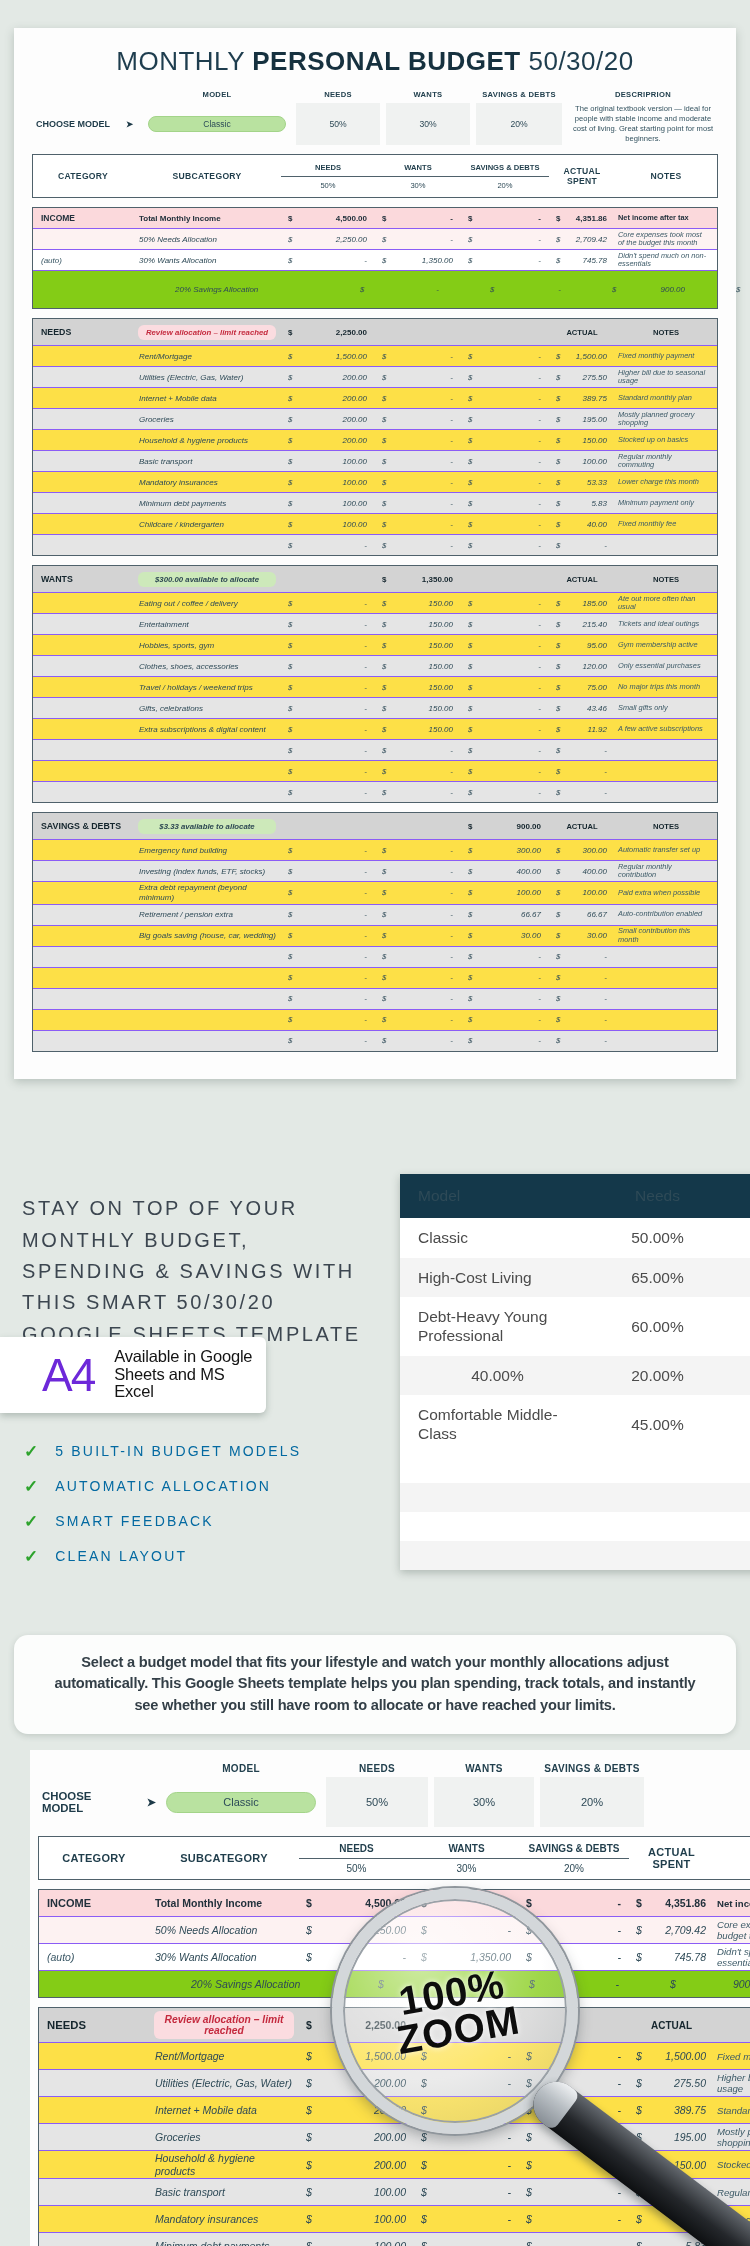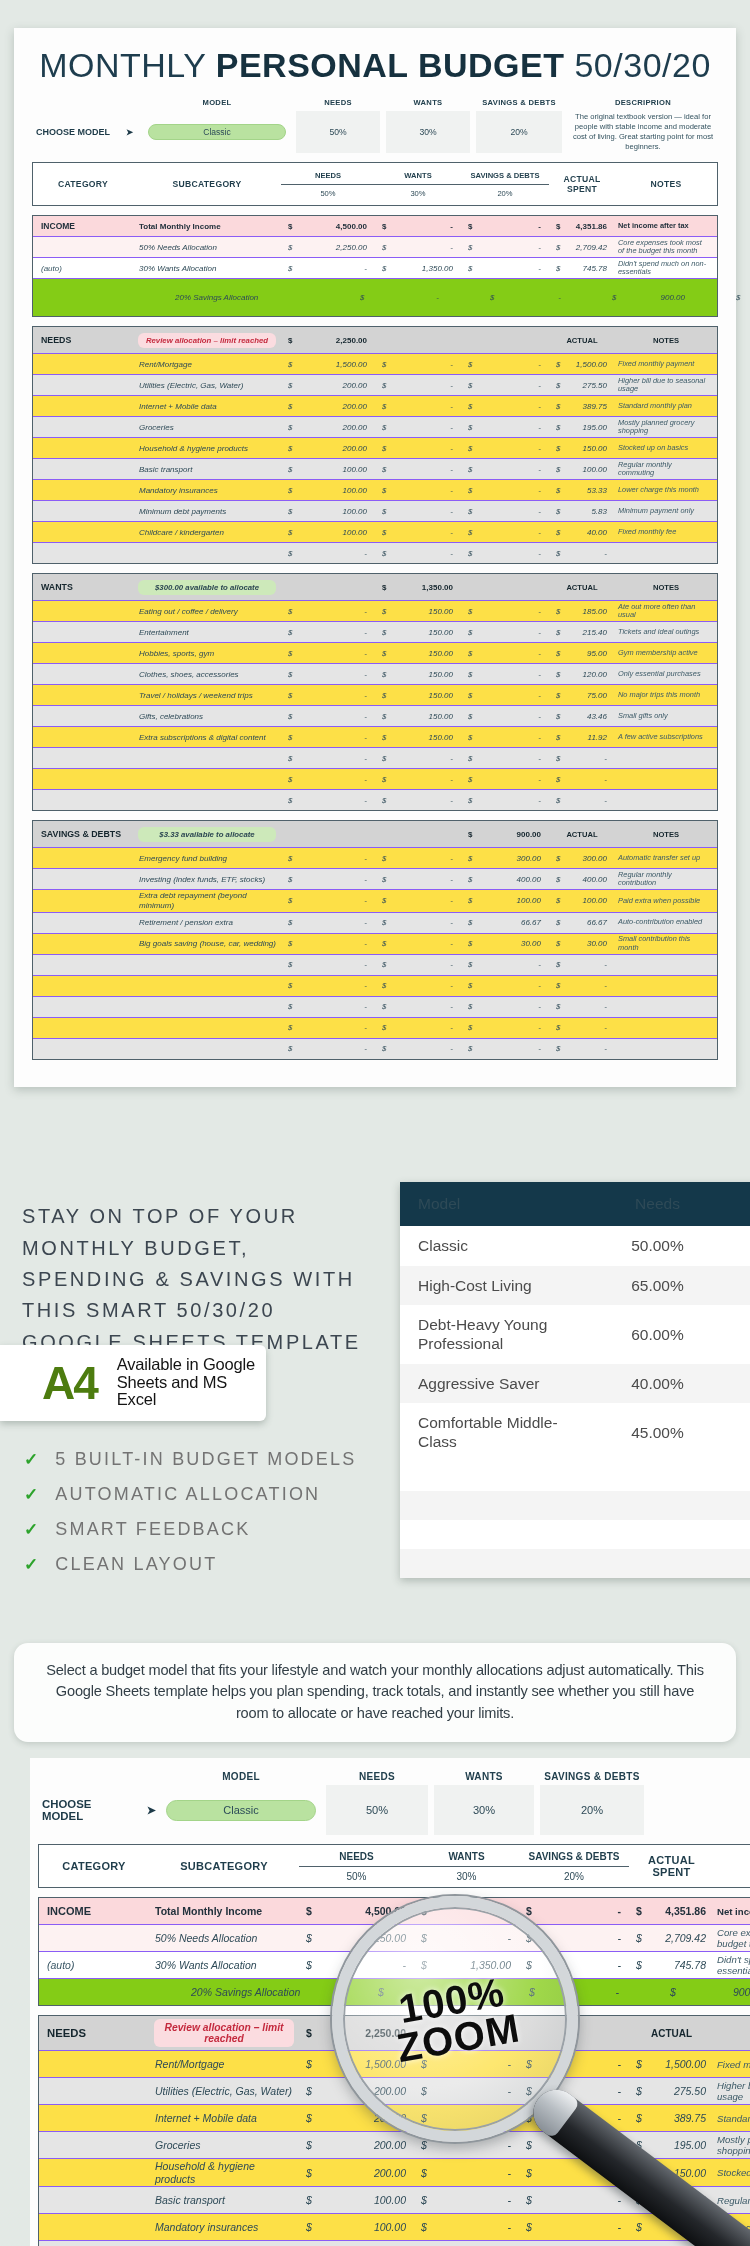--- a/index.html
+++ b/index.html
@@ -18,21 +18,21 @@
     --pill-h:14px;--pill-fs:8.5px;
   }
   .sheet--lg{
     --c1:110px;--c2:150px;--c3:115px;--c4:105px;--c5:110px;--c6:85px;--c7:150px;
     --m1:118px;--m2:158px;--m3:102px;--m4:100px;--m5:104px;--m6:230px;
     --fs-h:10px;--fs:10.5px;--fs-notes:9.6px;--rh:26px;--chooser-h:50px;
     --pill-h:19px;--pill-fs:11px;
   }
   .sheet-top{margin:28px 14px 0;padding:14px 18px 18px;position:relative;}
   .sheet-title{
-    text-align:center;font-size:34px;letter-spacing:.5px;color:#1e3d4e;
+    text-align:center;font-size:26px;letter-spacing:.5px;color:#1e3d4e;
     font-weight:400;margin:4px 0 10px;
   }
   .sheet-title b{font-weight:800;color:#16313f;}
   .crow{display:grid;grid-template-columns:var(--m1) var(--m2) var(--m3) var(--m4) var(--m5) var(--m6);column-gap:6px;align-items:center;}
   .mh{font-size:var(--fs-h);font-weight:700;text-align:center;color:#22404e;letter-spacing:.3px;padding:3px 0;}
   .choose-label{font-size:calc(var(--fs-h) + 1.4px);font-weight:800;color:#1d3a48;display:flex;align-items:center;gap:16px;padding-left:4px;}
   .choose-label .arrow{font-size:calc(var(--fs-h) + 1px);}
   .pill{
     background:#b9e2a0;border:1px solid #a3d489;border-radius:20px;
     height:var(--pill-h);display:flex;align-items:center;justify-content:center;
@@ -79,42 +79,42 @@
     position:absolute;left:22px;top:58px;width:362px;
     font-size:20px;font-weight:300;letter-spacing:2.6px;line-height:1.57;
     color:#3c4650;white-space:pre-line;
   }
   .a4strip{
     position:absolute;left:0;top:218px;width:266px;height:76px;
     background:#fff;box-shadow:0 3px 7px rgba(60,80,70,.3);
     display:flex;align-items:center;gap:20px;padding-left:42px;box-sizing:border-box;
     border-radius:0 6px 6px 0;
   }
-  .a4{font-size:46px;font-weight:700;color:#4d7c0f;letter-spacing:-2px;}
+  .a4{font-size:46px;font-weight:400;color:#6d28d9;letter-spacing:-2px;}
   .a4cap{font-size:16.5px;line-height:1.08;color:#141414;white-space:pre-line;letter-spacing:-.2px;}
   .checklist{position:absolute;left:24px;top:322px;list-style:none;margin:0;padding:0;}
   .checklist li{display:flex;align-items:center;gap:17px;margin-bottom:14px;}
   .check{color:#2da32c;font-size:17px;font-weight:800;}
-  .check-text{font-size:18px;letter-spacing:2.2px;color:#737373;font-weight:300;}
+  .check-text{font-size:14px;letter-spacing:2.2px;color:#0369a1;font-weight:300;}
   
   .models{position:absolute;left:400px;top:55px;width:440px;background:#fff;box-shadow:0 3px 8px rgba(60,80,70,.3);}
   .models-head{display:grid;grid-template-columns:195px 125px 120px;background:#14384a;color:#f4f7f8;}
   .models-head .cell{font-size:15.5px;padding:13px 0 13px 18px;font-weight:400;}
   .models-head .cell.num{text-align:center;padding-left:0;}
   .mrow{display:grid;grid-template-columns:195px 125px 120px;align-items:center;}
   .mrow .cell{font-size:15.5px;color:#4b4b4b;padding:10px 0 10px 18px;line-height:1.25;}
   .mrow .cell.num{text-align:center;padding-left:0;}
   .mrow:nth-child(even){background:#f4f4f4;}
   .mfill{height:29px;}
   .mfill:nth-child(even){background:#f4f4f4;}
   
   .desc-card{
     margin:44px 14px 16px;background:#fcfdfc;border-radius:14px;
     box-shadow:0 2px 6px rgba(60,80,70,.2);
-    padding:17px 30px;box-sizing:border-box;
+    padding:17px 30px;box-sizing:border-box;font-weight:bold;
   }
   .desc-card p{
     margin:0;text-align:center;font-size:14.6px;line-height:1.5;color:#333f47;letter-spacing:-.2px;
   }
   
   .bottom-wrap{position:relative;margin:16px 0 0 30px;width:720px;height:560px;overflow:hidden;}
   .sheet-bottom{width:1030px;height:100%;padding:10px 0 0 8px;box-sizing:border-box;}
   .sheet--lg .hide-lg{visibility:hidden;}
   
   .lens{
@@ -1007,21 +1007,20 @@
           <div class="cell">High-Cost Living</div>
           <div class="cell num">65.00%</div>
           <div class="cell num">25.00%</div>
         </div>
         <div class="mrow">
           <div class="cell">Debt-Heavy Young Professional</div>
           <div class="cell num">60.00%</div>
           <div class="cell num">20.00%</div>
         </div>
         <div class="mrow">
-          <div class="cell">Aggressive Saver</div>
           <div class="cell num">40.00%</div>
           <div class="cell num">20.00%</div>
         </div>
         <div class="mrow">
           <div class="cell">Comfortable Middle-Class</div>
           <div class="cell num">45.00%</div>
           <div class="cell num">30.00%</div>
         </div>
       </div>
     <div class="mfill"></div>

